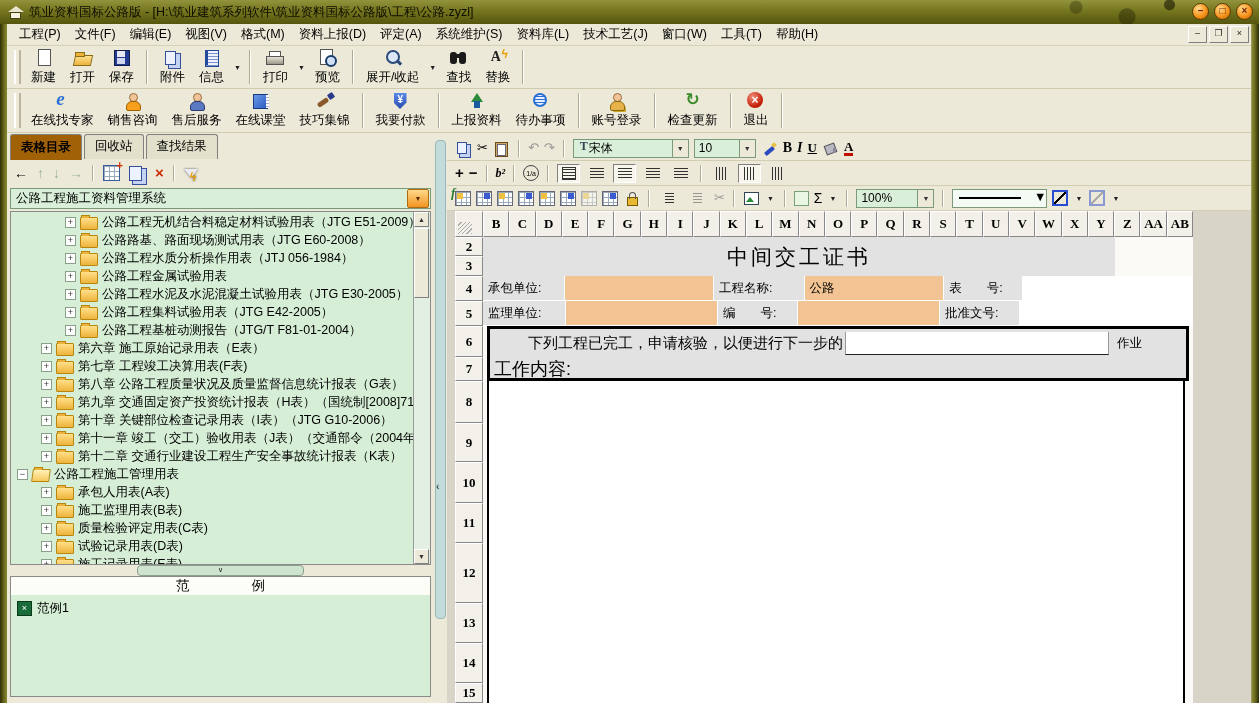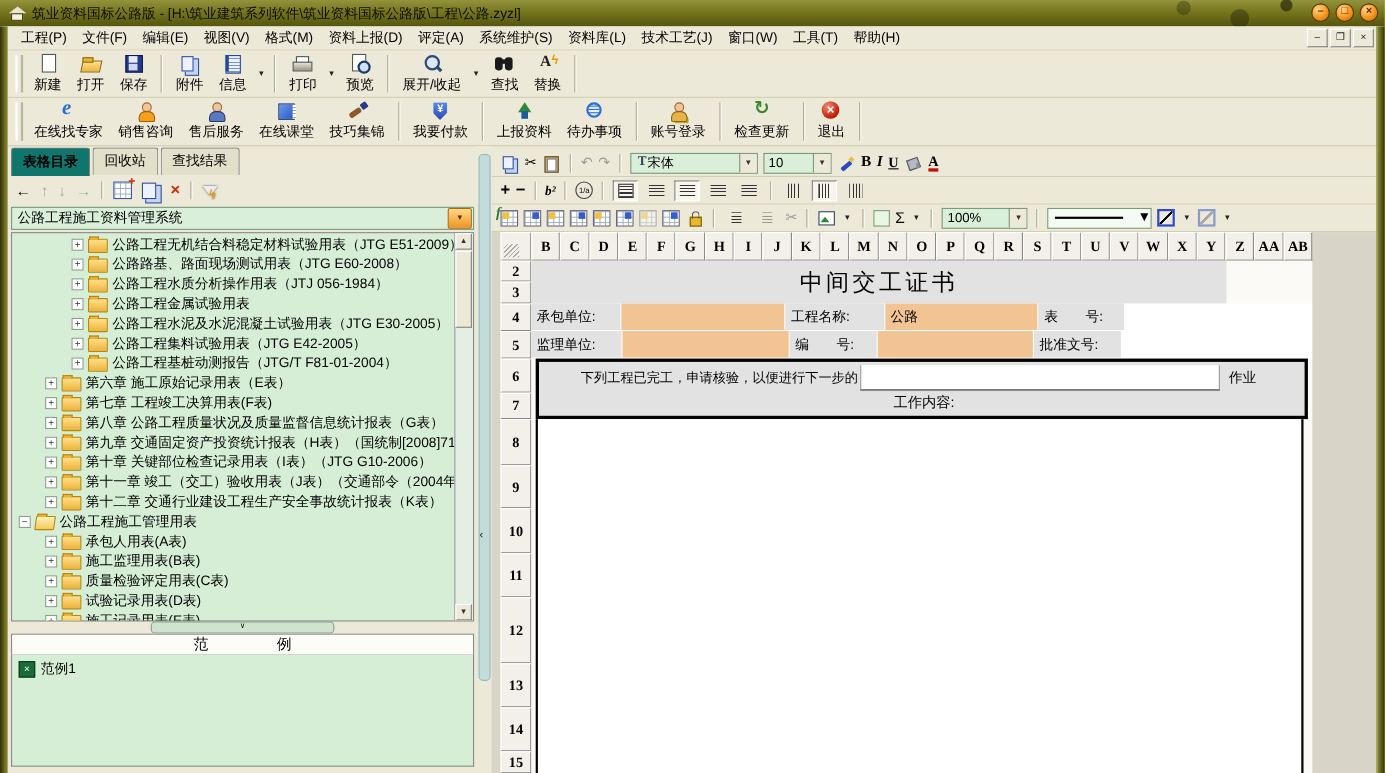--- a/index.html
+++ b/index.html
@@ -78,21 +78,21 @@
   .ic-upload-green::before{content:"";position:absolute;left:4px;top:1px;border-left:6px solid transparent;border-right:6px solid transparent;border-bottom:9px solid #2a8a3a;}
   .ic-upload-green::after{content:"";position:absolute;left:7px;top:9px;width:6px;height:7px;background:#1a5aa0;}
   .ic-globe-clock::before{content:"";position:absolute;left:2px;top:1px;width:14px;height:14px;border:2px solid #2a6fd6;border-radius:50%;background:#e8f0ff;box-sizing:border-box;}
   .ic-globe-clock::after{content:"";position:absolute;left:4px;top:7px;width:10px;height:1px;background:#2a6fd6;box-shadow:0 -3px 0 0 #2a6fd6,0 3px 0 0 #2a6fd6;}
   .ic-refresh-green::before{content:"↻";position:absolute;left:3px;top:-3px;font-size:17px;font-weight:bold;color:#3a8a2a;}
   .ic-exit-red::before{content:"×";position:absolute;left:1px;top:0;width:16px;height:16px;border-radius:50%;
     background:radial-gradient(circle at 35% 30%,#f08a7a,#c01a00 70%);color:#fff;font-weight:bold;font-size:12px;line-height:16px;text-align:center;}
   
   .left-tabs{position:absolute;left:10px;top:136px;display:flex;align-items:flex-end;height:23px;}
   .tab{padding:3px 10px 4px;border:1px solid #808080;border-bottom:none;border-radius:3px 3px 0 0;background:#e2dfca;margin-right:2px;white-space:nowrap;cursor:default;}
-  .tab.active{background:#0f766e;position:relative;top:1px;padding-top:4px;font-weight:bold;margin-top:34px;}
+  .tab.active{background:#a16207;position:relative;top:1px;padding-top:4px;font-weight:bold;margin-top:34px;}
   .tree-toolbar{position:absolute;left:14px;top:160px;height:26px;display:flex;align-items:center;gap:9px;}
   .tt-btn{font-size:14px;font-weight:bold;line-height:16px;cursor:default;}
   .tt-btn.disabled{color:#9ab49a;}
   .tt-sep{width:0;height:16px;border-left:1px solid #b0ac94;border-right:1px solid #fff;}
   .tt-add{width:15px;height:14px;background:#fff;border:1px solid #3a5a9a;position:relative;
     background-image:linear-gradient(#9ab 1px,transparent 1px),linear-gradient(90deg,#9ab 1px,transparent 1px);background-size:5px 5px;}
   .tt-add::after{content:"+";position:absolute;right:-4px;top:-7px;color:#d03000;font:bold 11px sans-serif;}
   .tt-copy{width:11px;height:13px;background:#eef2ff;border:1px solid #33519a;box-shadow:4px 3px 0 0 #c6d2f2,4px 3px 0 1px #33519a;margin-right:4px;}
   .tt-del{color:#cc2a00;font-size:15px;}
   .tt-filter{width:0;height:0;border-left:7px solid transparent;border-right:7px solid transparent;border-top:9px solid #eceaf4;position:relative;filter:drop-shadow(0 0 1px #555);}
@@ -195,24 +195,24 @@
   .doc-title{font-size:21px;letter-spacing:3px;}
   .hdr-row{position:absolute;left:0;width:710px;height:25px;display:flex;}
   #hdr-row-4{top:39px;} #hdr-row-5{top:64px;}
   .hcell{height:25px;box-sizing:border-box;border-right:1px solid #fff;border-bottom:1px solid #fff;
     display:flex;align-items:center;padding-left:5px;font-size:12.5px;white-space:nowrap;overflow:hidden;}
   .hcell.label{background:#e2e2e2;}
   .hcell.orange{background:#f3c493;}
   .hcell.white{background:#fff;}
   .doc-box{position:absolute;left:4px;top:89px;width:696px;height:49px;background:#e2e2e2;border:3px solid #000;}
   .stmt-row{display:flex;align-items:center;height:27px;padding:1px 0 0 38px;}
-  .stmt-text{font-size:12px;white-space:nowrap;}
+  .stmt-text{font-size:15px;white-space:nowrap;}
   .stmt-input{flex:1;height:22px;background:#fff;border-bottom:1px solid #222;border-left:1px solid #999;border-right:1px solid #999;margin-left:2px;}
   .stmt-suffix{margin:0 44px 0 8px;font-size:12.5px;}
-  .work-content{padding-left:4px;font-size:13px;text-align:center;}
+  .work-content{padding-left:4px;font-size:18px;}
   .doc-body{position:absolute;left:4px;top:144px;width:698px;height:322px;background:#fff;
     border-left:2px solid #000;border-right:2px solid #000;box-sizing:border-box;}
 </style>
 </head>
 <body>
 
 <div id="app">
 
   <div class="titlebar">
     <span class="house-icon"></span>

